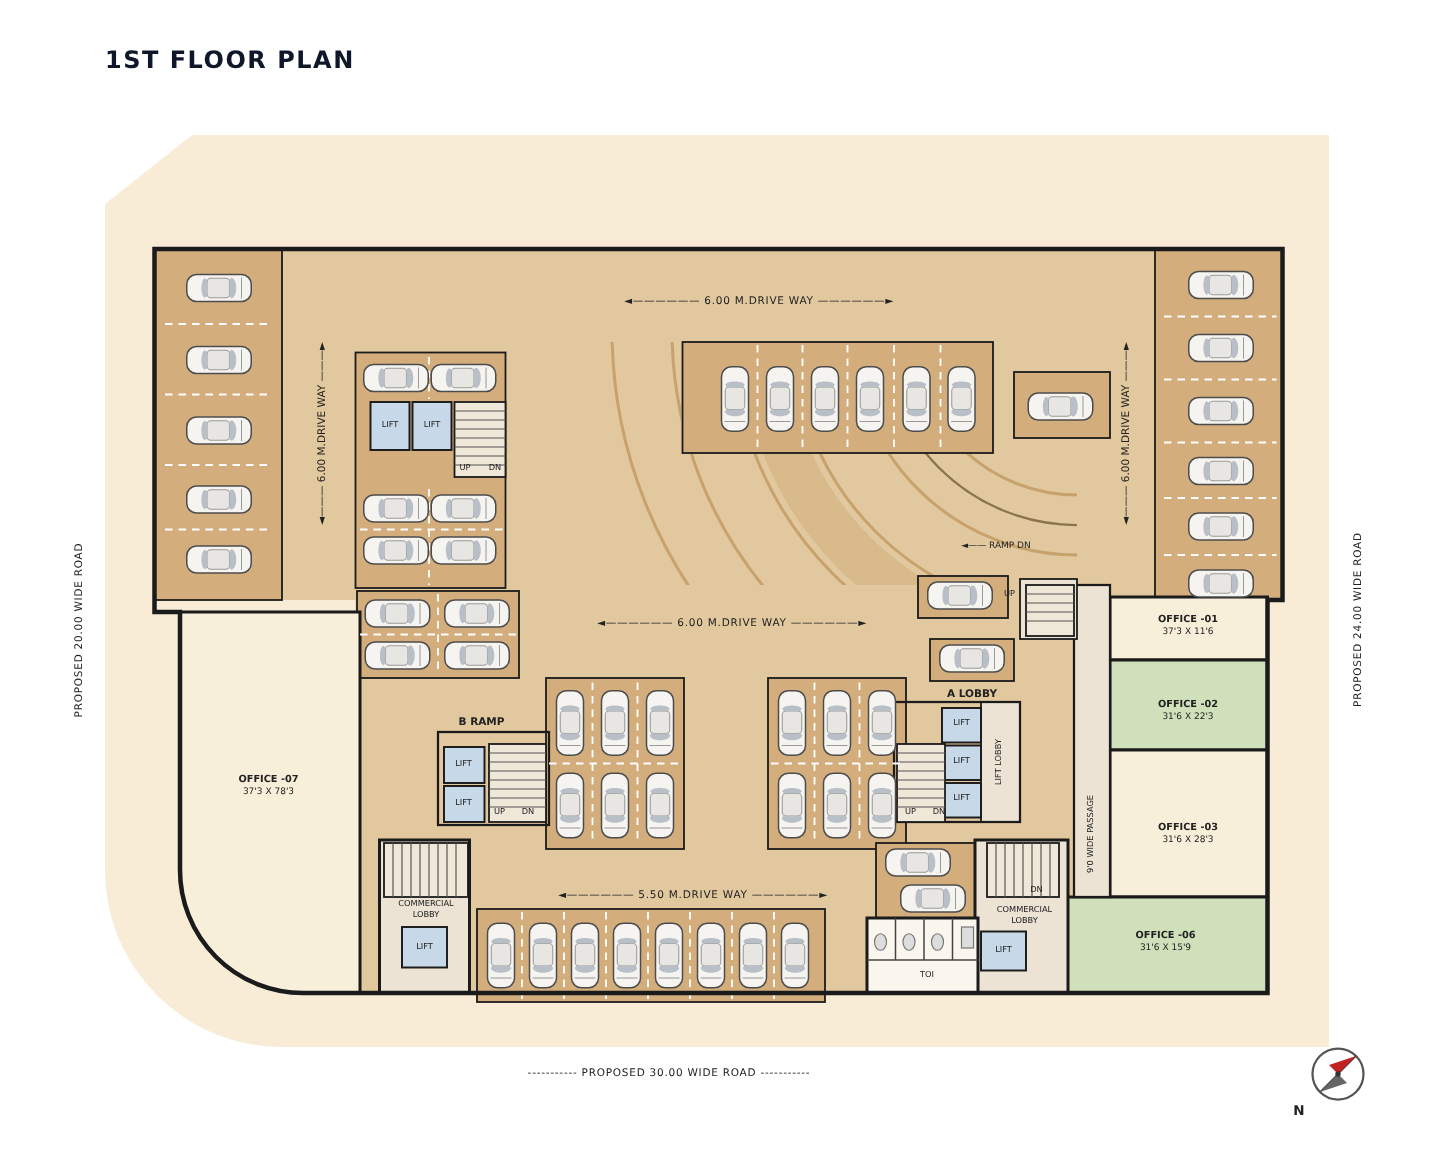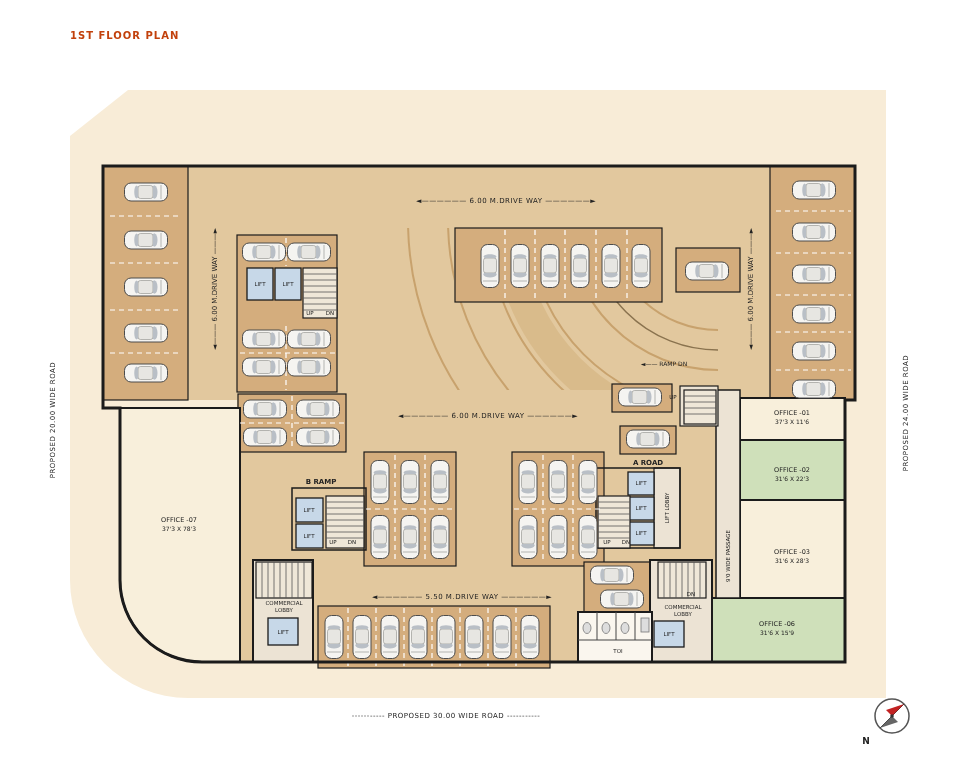--- a/index.html
+++ b/index.html
@@ -1,30 +1,30 @@
 <!DOCTYPE html>
 <html><head>
 <meta charset="utf-8">
 <style>
   html,body{margin:0;padding:0;background:#fff;}
   #stage{position:relative;width:960px;height:768px;background:#ffffff;overflow:hidden;
          font-family:"DejaVu Sans",sans-serif;color:#222;}
   #plan-svg{position:absolute;left:0;top:0;}
-  .title{position:absolute;left:70px;top:30px;font-size:10px;font-weight:bold;
-         letter-spacing:1px;color:#c2410c;}
+  .title{position:absolute;left:70px;top:30px;font-size:16px;font-weight:bold;
+         letter-spacing:1px;color:#0f172a;}
   .lbl{position:absolute;transform:translate(-50%,-50%);font-size:7px;color:#222;
        white-space:nowrap;text-align:center;line-height:1.25;}
   .rot{transform:translate(-50%,-50%) rotate(-90deg);}
   .b{font-weight:bold;}
   .s5{font-size:5.5px;}
   .s6{font-size:6px;}
   .ls{letter-spacing:.5px;}
   .off{line-height:1.35;}
   .off span{display:block;}
-  .off .nm{font-weight:normal;font-size:6.5px;}
+  .off .nm{font-weight:bold;font-size:6.5px;}
   .off .sz{font-size:6px;}
   .stack span{display:block;}
 </style>
 </head>
 <body>
 
 <div id="stage">
 
   <svg id="plan-svg" width="960" height="768" viewBox="0 0 960 768">
     <defs>
@@ -272,21 +272,21 @@
 
   <div class="lbl ls" style="left:506px;top:201px">◄——————  6.00 M.DRIVE WAY  ——————►</div>
   <div class="lbl rot" style="left:215px;top:289px">◄———  6.00 M.DRIVE WAY  ———►</div>
   <div class="lbl rot" style="left:751px;top:289px">◄———  6.00 M.DRIVE WAY  ———►</div>
   <div class="lbl ls" style="left:488px;top:416px">◄——————  6.00 M.DRIVE WAY  ——————►</div>
   <div class="lbl ls" style="left:462px;top:597px">◄——————  5.50 M.DRIVE WAY  ——————►</div>
 
   <div class="lbl s6" style="left:664px;top:364px">◄—— RAMP DN</div>
 
   <div class="lbl b" style="left:321px;top:482px">B RAMP</div>
-  <div class="lbl b" style="left:648px;top:463px">A ROAD</div>
+  <div class="lbl b" style="left:648px;top:463px">A LOBBY</div>
 
   <div class="lbl off" style="left:792px;top:417px">
     <span class="nm">OFFICE -01</span>
     <span class="sz">37'3 X 11'6</span>
   </div>
   <div class="lbl off" style="left:792px;top:474px">
     <span class="nm">OFFICE -02</span>
     <span class="sz">31'6 X 22'3</span>
   </div>
   <div class="lbl off" style="left:792px;top:556px">

